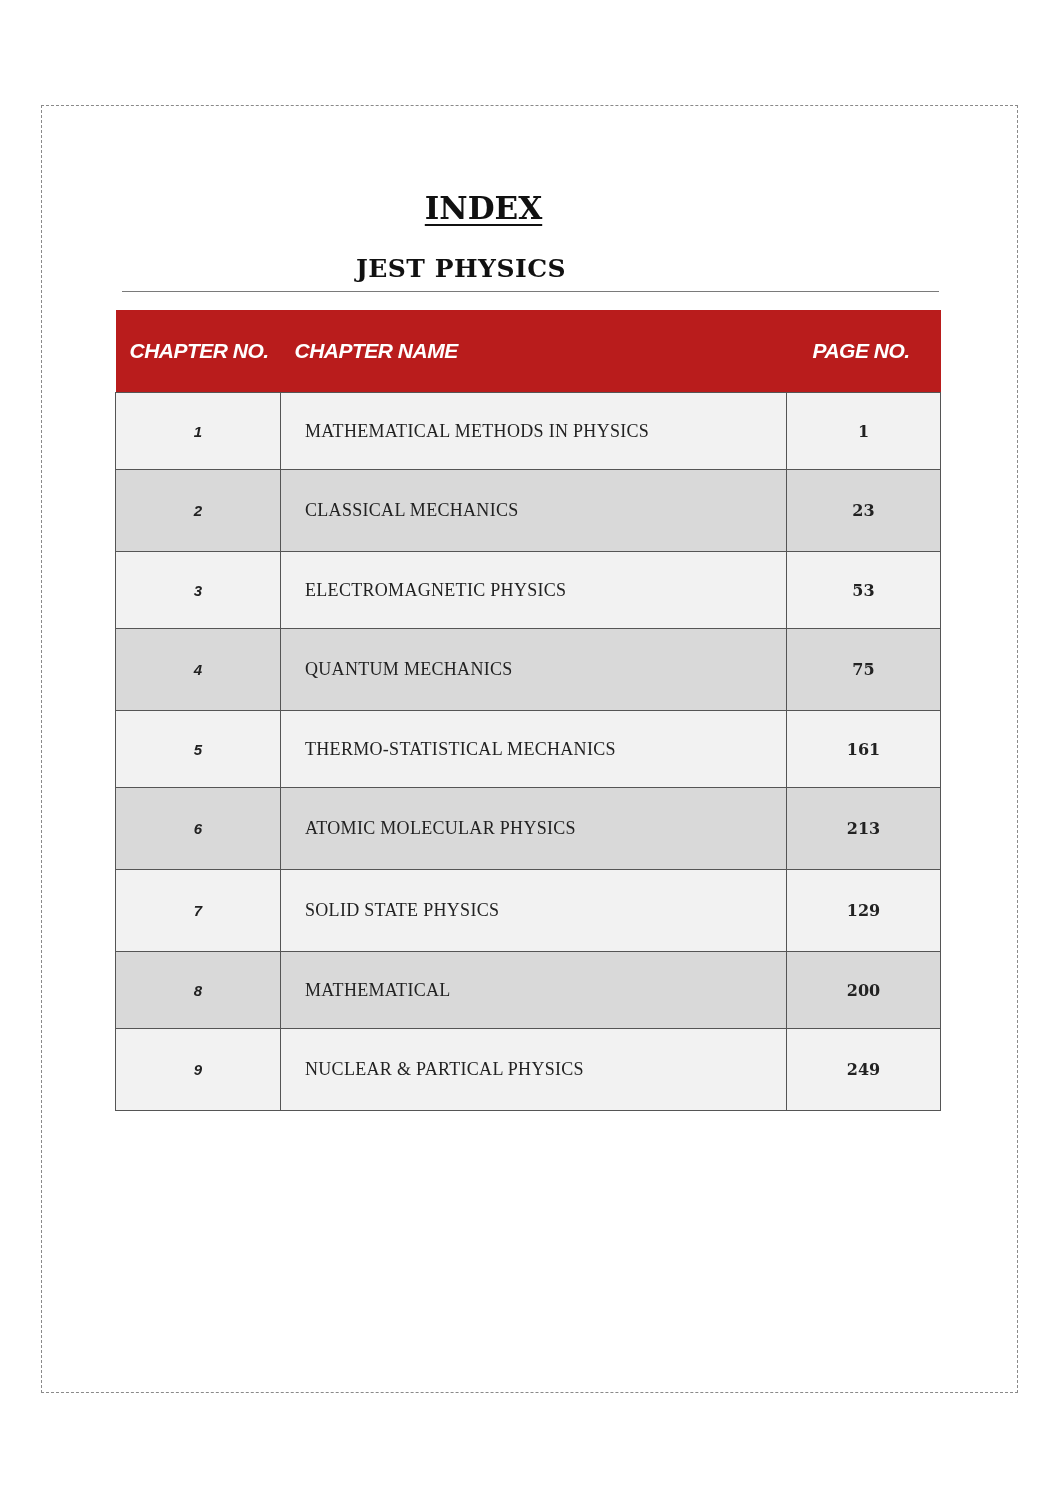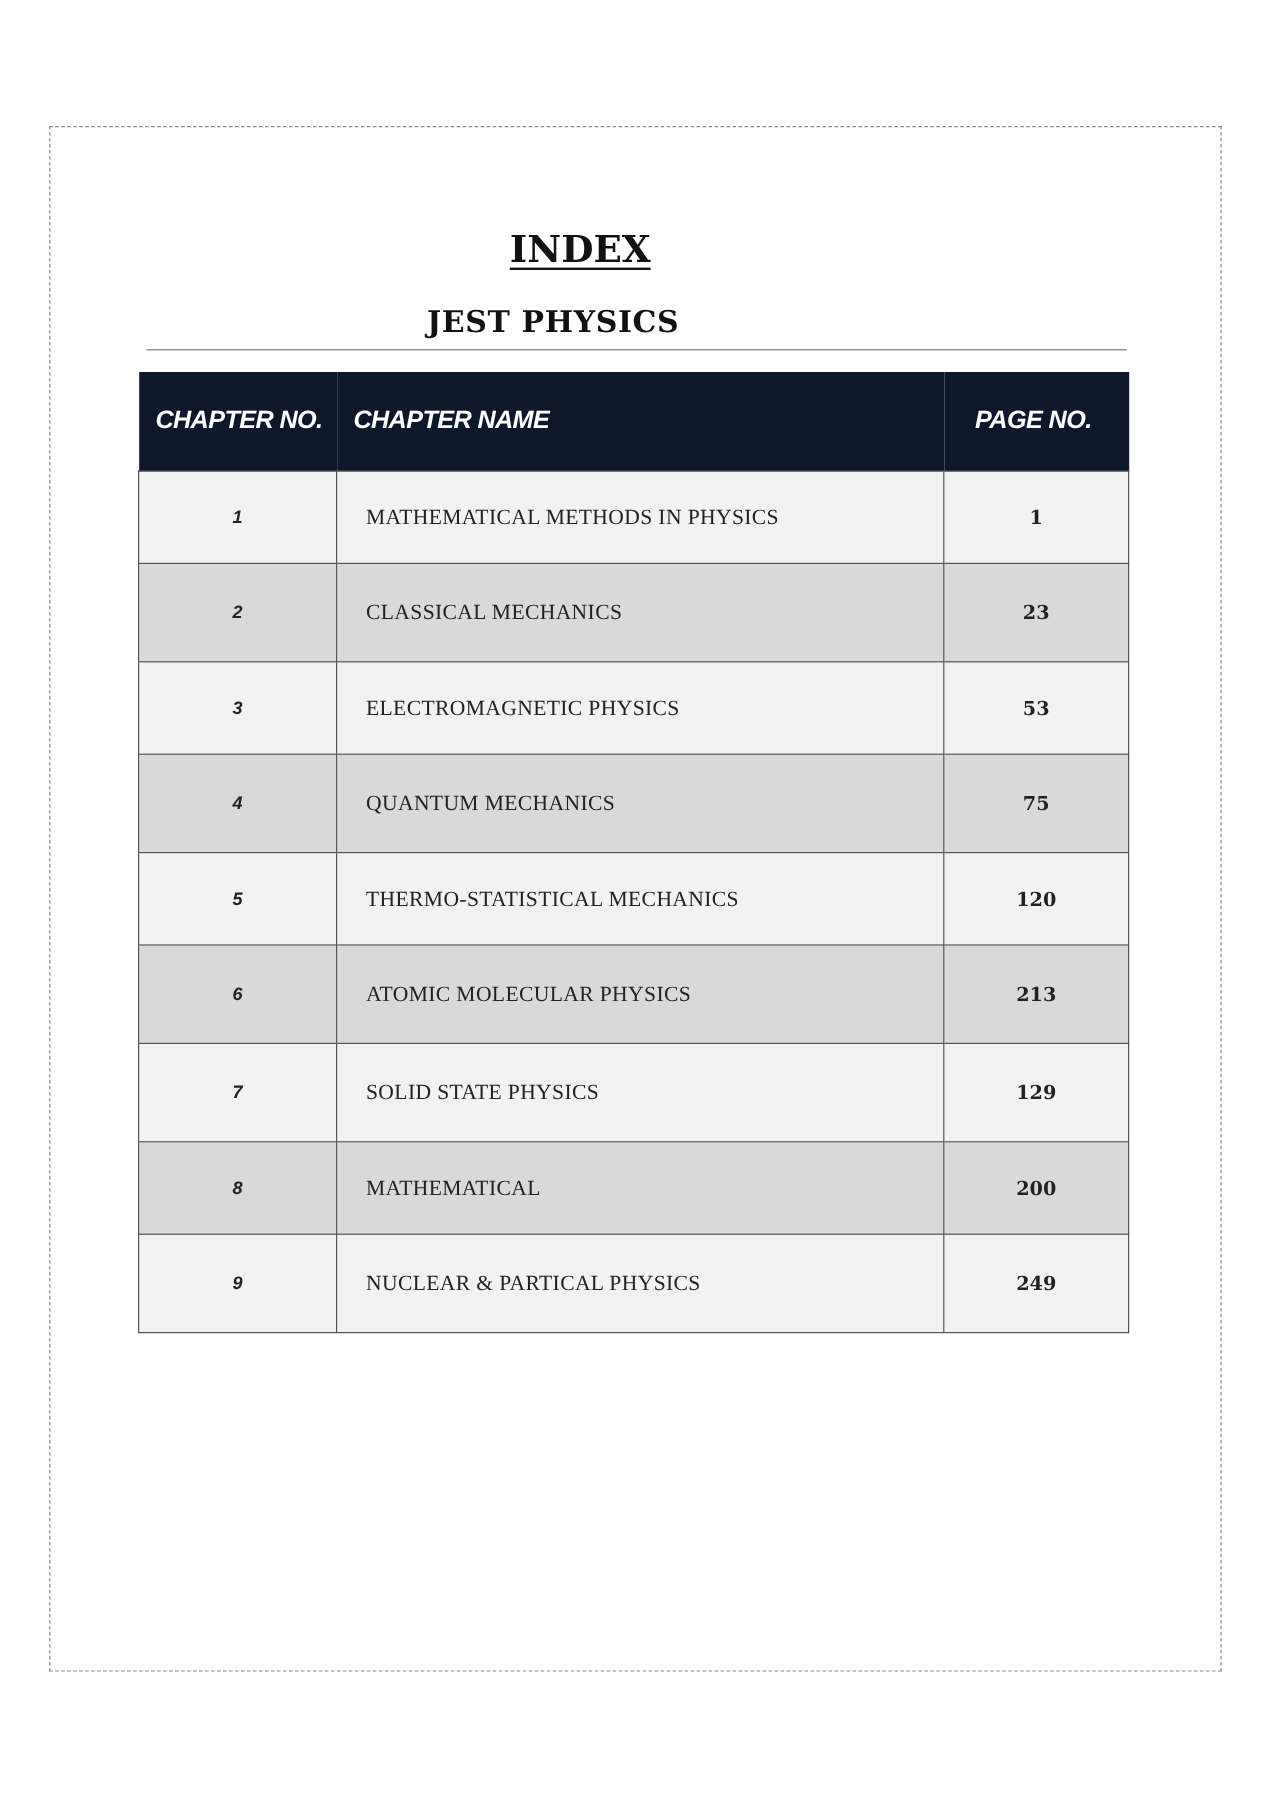--- a/index.html
+++ b/index.html
@@ -3,21 +3,21 @@
 <meta charset="utf-8">
 <style>
   html, body { margin:0; padding:0; background:#ffffff; }
   body { width:1061px; height:1500px; position:relative; overflow:hidden; font-family:"Liberation Serif", serif; }
   .frame { position:absolute; left:41px; top:105px; width:977px; height:1288px; border:1px dashed #8a8a8a; box-sizing:border-box; }
   .title { position:absolute; left:0; width:967px; top:190px; text-align:center; font-family:"DejaVu Serif", serif; font-weight:bold; font-size:31px; color:#111; }
   .title span { text-decoration:underline; text-decoration-thickness:2px; text-underline-offset:5px; }
   .subtitle { position:absolute; left:0; width:922px; top:254px; text-align:center; font-family:"DejaVu Serif", serif; font-weight:bold; font-size:25px; color:#111; letter-spacing:0.5px; }
   .rule { position:absolute; left:122px; top:291px; width:817px; height:1px; background:#7a7a7a; }
   table { position:absolute; left:115px; top:310px; width:825px; border-collapse:collapse; table-layout:fixed; }
-  th { background:#0f172a; color:#fff; font-family:"Liberation Sans", sans-serif; font-style:italic; font-weight:bold; font-size:21px; height:82px; text-align:left; padding:0 0 0 14px; letter-spacing:-0.5px; }
+  th { background:#b91c1c; color:#fff; font-family:"Liberation Sans", sans-serif; font-style:italic; font-weight:bold; font-size:21px; height:82px; text-align:left; padding:0 0 0 14px; letter-spacing:-0.5px; }
   th.pg { padding-left:26px;margin-top:20px; }
   td { border:1px solid #555; font-size:17px; color:#222; }
   tr.odd td { background:#f2f2f2; }
   tr.even td { background:#d9d9d9; }
   td.no { text-align:center; font-family:"Liberation Sans", sans-serif; font-style:italic; font-weight:bold; font-size:15px; }
   td.name { padding-left:24px; font-family:"Liberation Serif", serif; font-size:18px; letter-spacing:0.3px; color:#222; }
   td.page { text-align:center; font-family:"DejaVu Serif", serif; font-weight:bold; font-size:16px; }
 </style>
 </head>
 <body>
@@ -58,21 +58,21 @@
       <td class="page">53</td>
     </tr>
     <tr class="even" style="height:82px">
       <td class="no">4</td>
       <td class="name">QUANTUM MECHANICS</td>
       <td class="page">75</td>
     </tr>
     <tr class="odd" style="height:77px">
       <td class="no">5</td>
       <td class="name">THERMO-STATISTICAL MECHANICS</td>
-      <td class="page">120</td>
+      <td class="page">161</td>
     </tr>
     <tr class="even" style="height:82px">
       <td class="no">6</td>
       <td class="name">ATOMIC MOLECULAR PHYSICS</td>
       <td class="page">213</td>
     </tr>
     <tr class="odd" style="height:82px">
       <td class="no">7</td>
       <td class="name">SOLID STATE PHYSICS</td>
       <td class="page">129</td>

